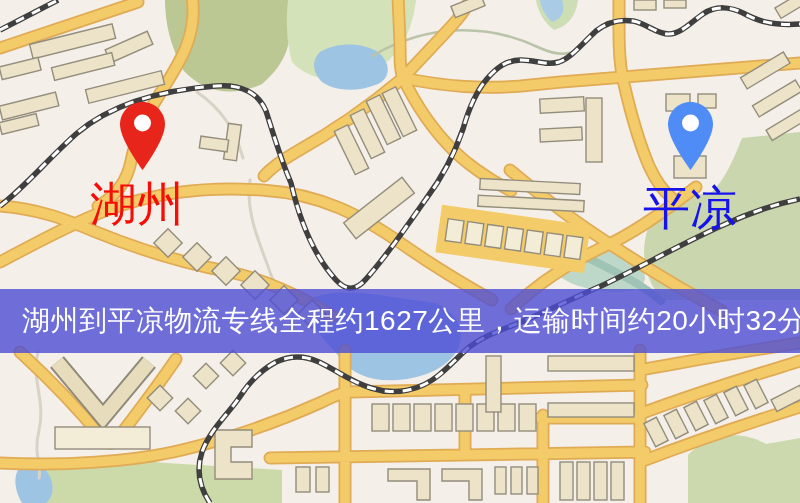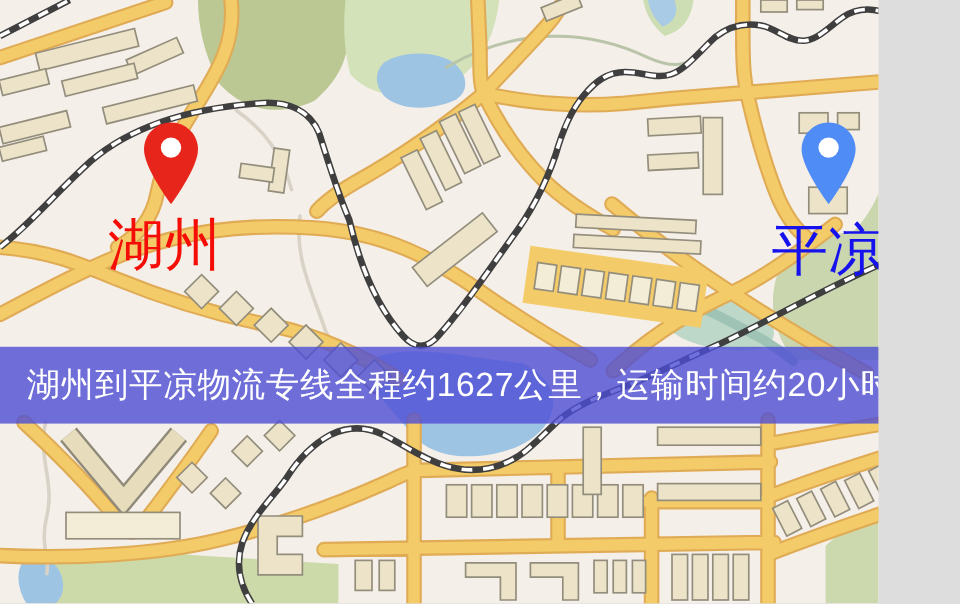--- a/index.html
+++ b/index.html
@@ -1,17 +1,17 @@
 <!DOCTYPE html>
 <html><head>
 <meta charset="utf-8">
 <style>
   html,body{margin:0;padding:0;background:#ddd;}
   .stage{
-    position:relative;width:732px;height:503px;overflow:hidden;
+    position:relative;width:800px;height:503px;overflow:hidden;
     font-family:"Liberation Sans","DejaVu Sans",sans-serif;
     background:#f5efe9;
   }
   svg.map{position:absolute;left:0;top:0;display:block;}
   
   .road-casing{stroke:#e0ab55;stroke-width:13;fill:none;stroke-linecap:round;stroke-linejoin:round;}
   .road-fill{stroke:#f3cb69;stroke-width:9.5;fill:none;stroke-linecap:round;stroke-linejoin:round;}
   .thin-road{stroke:#d9d2c6;stroke-width:3;fill:none;stroke-linecap:round;}
   .rail-bed{stroke:#3f3f3f;stroke-width:5.5;fill:none;stroke-linecap:butt;}
   .rail-ties{stroke:#ffffff;stroke-width:3;fill:none;stroke-dasharray:9 9;}

